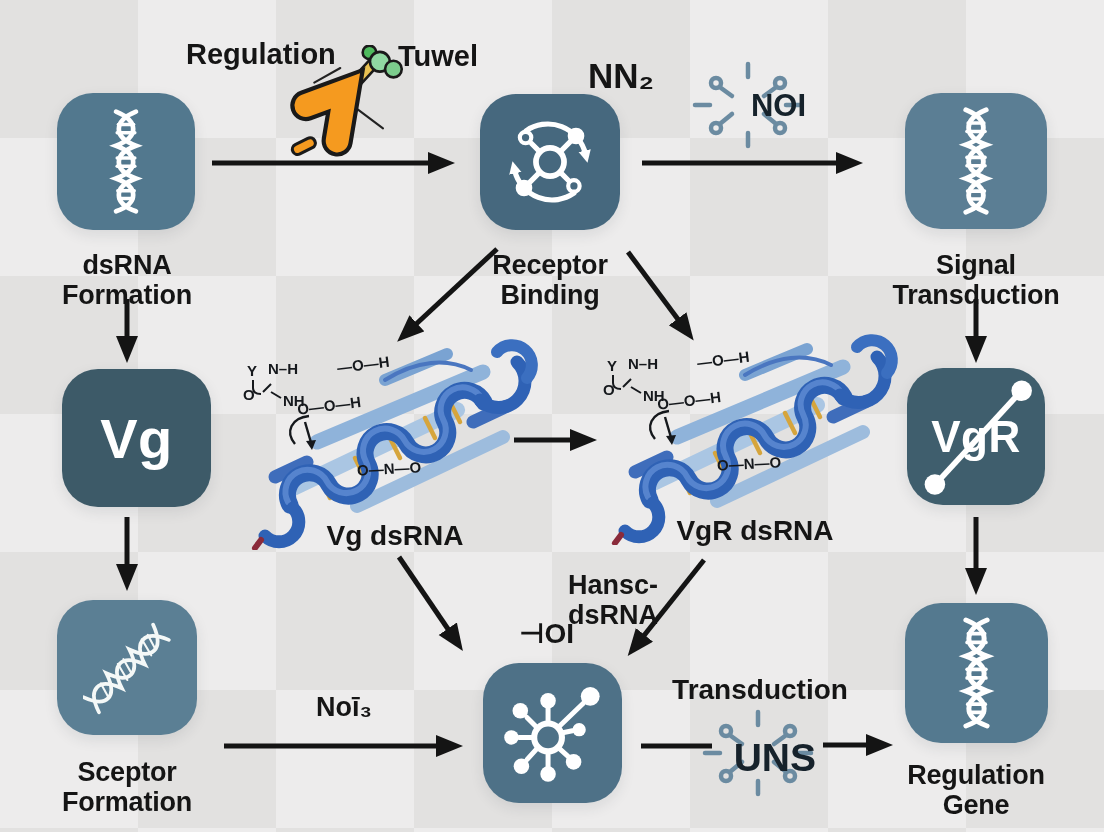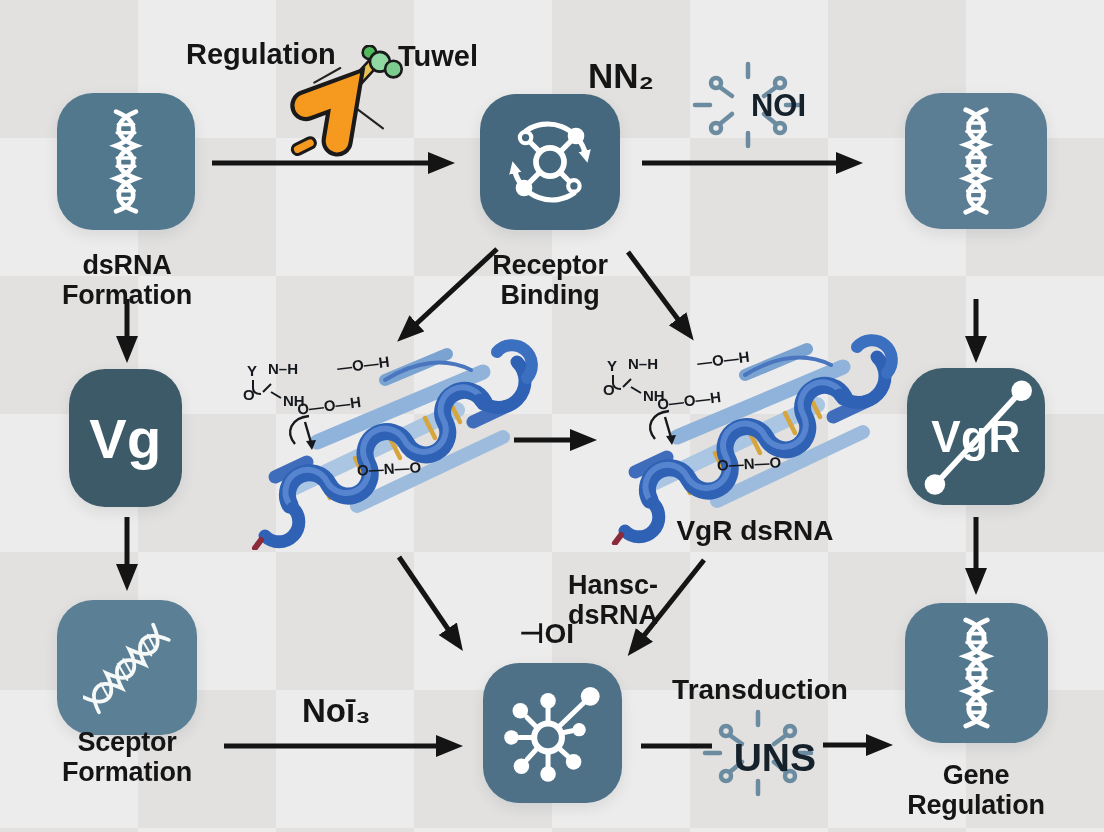--- a/index.html
+++ b/index.html
@@ -187,21 +187,21 @@
         <use href="#cycle-mol"></use>
       </svg>
   </div>
 
   <div class="tile" style="left:905px;top:93px;width:142px;height:136px;background:#5b7e94;">
     <svg viewBox="0 0 100 186" style="padding:12px 32px;box-sizing:border-box">
         <use href="#dna-v"></use>
       </svg>
   </div>
 
-  <div class="tile" style="left:69px;top:369px;width:113px;height:138px;background:#3d5a68;text-decoration:underline;">
+  <div class="tile" style="left:62px;top:369px;width:149px;height:138px;background:#3d5a68;text-decoration:underline;">
     <div class="tile-text" style="font-size:56px">Vg</div>
   </div>
 
   <div class="tile" style="left:907px;top:368px;width:138px;height:137px;background:#3f5e6d;">
     <svg viewBox="0 0 120 120">
       <line x1="28" y1="98" x2="96" y2="24" stroke="#fff" stroke-width="5"></line>
       <circle cx="24" cy="102" r="9" fill="#fff"></circle>
         <circle cx="100" cy="20" r="9" fill="#fff"></circle>
     </svg>
     <div class="tile-text" style="font-size:44px">VgR</div>
@@ -226,27 +226,31 @@
   </div>
 
   <div class="nlabel" style="left:17px;top:239px">
     <div>dsRNA</div>
     <div>Formation</div>
   </div>
   <div class="nlabel" style="left:440px;top:239px">
     <div>Receptor</div>
     <div>Binding</div>
   </div>
-  <div class="nlabel" style="left:17px;top:716px">
+  <div class="nlabel" style="left:866px;top:239px">
+    <div>Signal</div>
+    <div>Transduction</div>
+  </div>
+  <div class="nlabel" style="left:17px;top:746px">
     <div>Sceptor</div>
     <div>Formation</div>
   </div>
   <div class="nlabel" style="left:866px;top:749px">
+    <div>Regulation</div>
     <div>Gene</div>
-    <div>Regulation</div>
   </div>
 
   <div class="protein" style="left:235px;top:300px">
     <svg viewBox="0 0 320 250">
         <use href="#protein-art"></use>
       </svg>
     <span class="ann" style="left:12px;top:62px">Y</span>
     <span class="ann" style="left:33px;top:60px">N–H</span>
     <span class="ann" style="left:8px;top:86px">O</span>
     <span class="ann" style="left:48px;top:92px">NH</span>
@@ -260,20 +264,21 @@
     <span class="ann" style="left:102px;top:56px;transform:rotate(-7deg)">—O—H</span>
     <span class="ann" style="left:62px;top:97px;transform:rotate(-7deg)">O—O—H</span>
     <svg style="position:absolute;left:50px;top:114px" width="36" height="44">
       <g stroke="#15181c" stroke-width="2.4" fill="none">
         <path d="M24,2 C6,4 0,18 10,30"></path>
           <line x1="20" y1="8" x2="27" y2="32"></line>
       </g>
       <path d="M27,36 L21,27 L31,26 Z" fill="#15181c"></path>
     </svg>
     <span class="ann" style="left:122px;top:160px;transform:rotate(-3deg)">O—N—O</span>
+    <div class="plabel">Vg dsRNA</div>
   </div>
 
   <div class="protein" style="left:595px;top:295px">
     <svg viewBox="0 0 320 250">
         <use href="#protein-art"></use>
       </svg>
     <span class="ann" style="left:12px;top:62px">Y</span>
     <span class="ann" style="left:33px;top:60px">N–H</span>
     <span class="ann" style="left:8px;top:86px">O</span>
     <span class="ann" style="left:48px;top:92px">NH</span>
@@ -303,21 +308,21 @@
       <use href="#dicer"></use>
     </svg>
 
   <span class="flabel" style="left:588px;top:56px;font-size:35px">NN₂</span>
 
   <svg style="position:absolute;left:690px;top:60px" width="116" height="90" viewBox="0 0 116 90">
       <use href="#burst"></use>
     </svg>
   <span class="burst-text" style="left:690px;top:88px;width:116px;font-size:31px">NOI</span>
 
-  <span class="flabel" style="left:302px;top:692px;font-size:33px">Noī₃</span>
+  <span class="flabel" style="left:316px;top:692px;font-size:27px">Noī₃</span>
 
   <span class="flabel" style="left:568px;top:570px;font-size:27px">Hansc-</span>
   <span class="flabel" style="left:568px;top:600px;font-size:27px">dsRNA</span>
   <span class="flabel" style="left:519px;top:617px;font-size:28px">⊣OI</span>
 
   <span class="flabel" style="left:660px;top:674px;width:200px;text-align:center;font-size:28px">Transduction</span>
   <svg style="position:absolute;left:700px;top:708px" width="116" height="90" viewBox="0 0 116 90">
       <use href="#burst"></use>
     </svg>
   <span class="burst-text" style="left:700px;top:736px;width:116px;font-size:39px">UNS</span>

